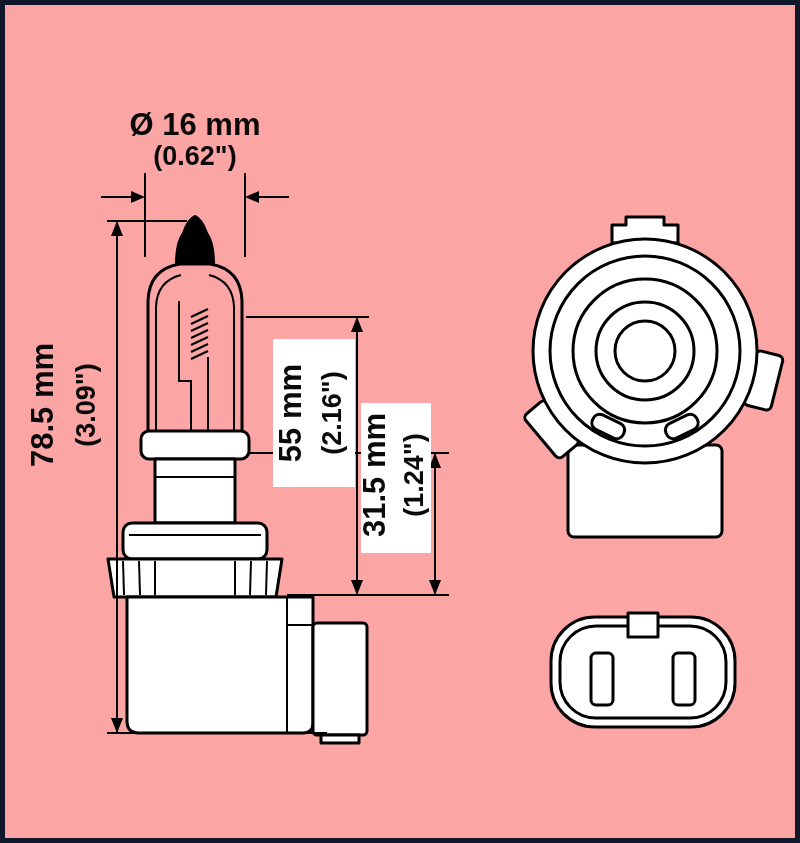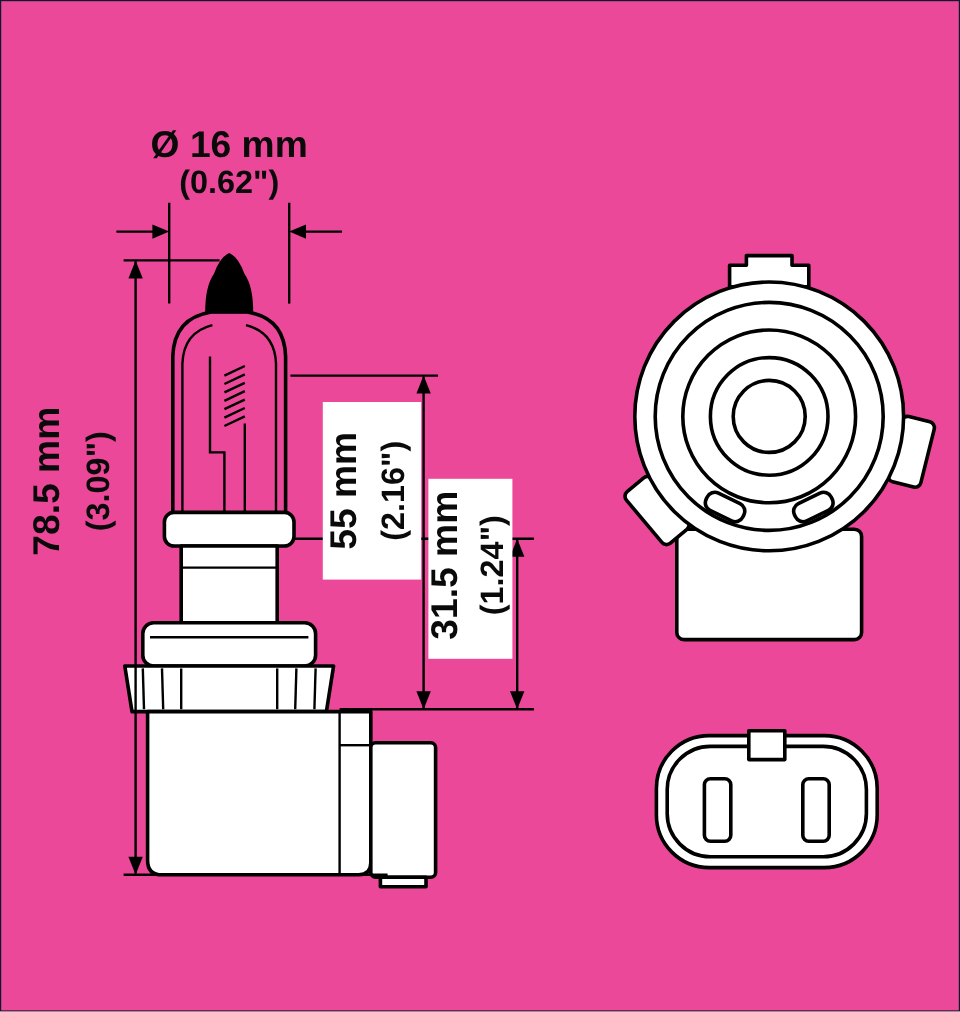--- a/index.html
+++ b/index.html
@@ -1,20 +1,20 @@
 <!DOCTYPE html>
 <html><head>
 <meta charset="utf-8">
 <style>
   html,body{margin:0;padding:0;background:#fff;}
   .canvas{
     position:relative;
     width:800px;height:843px;
-    background:#ec4899;
-    border:1px solid #0f172a;
+    background:#fca5a5;
+    border:5px solid #0f172a;
     box-sizing:border-box;
     font-family:"Liberation Sans",sans-serif;
     text-decoration:underline;
   }
   svg{display:block;}
   .outline{fill:#fff;stroke:#000;stroke-width:3;stroke-linejoin:round;}
   .outline-nf{fill:none;stroke:#000;stroke-width:3;stroke-linejoin:round;}
   .thin{fill:none;stroke:#000;stroke-width:2;}
   .dimline{fill:none;stroke:#000;stroke-width:2;}
   .arrow{fill:#000;stroke:none;}

